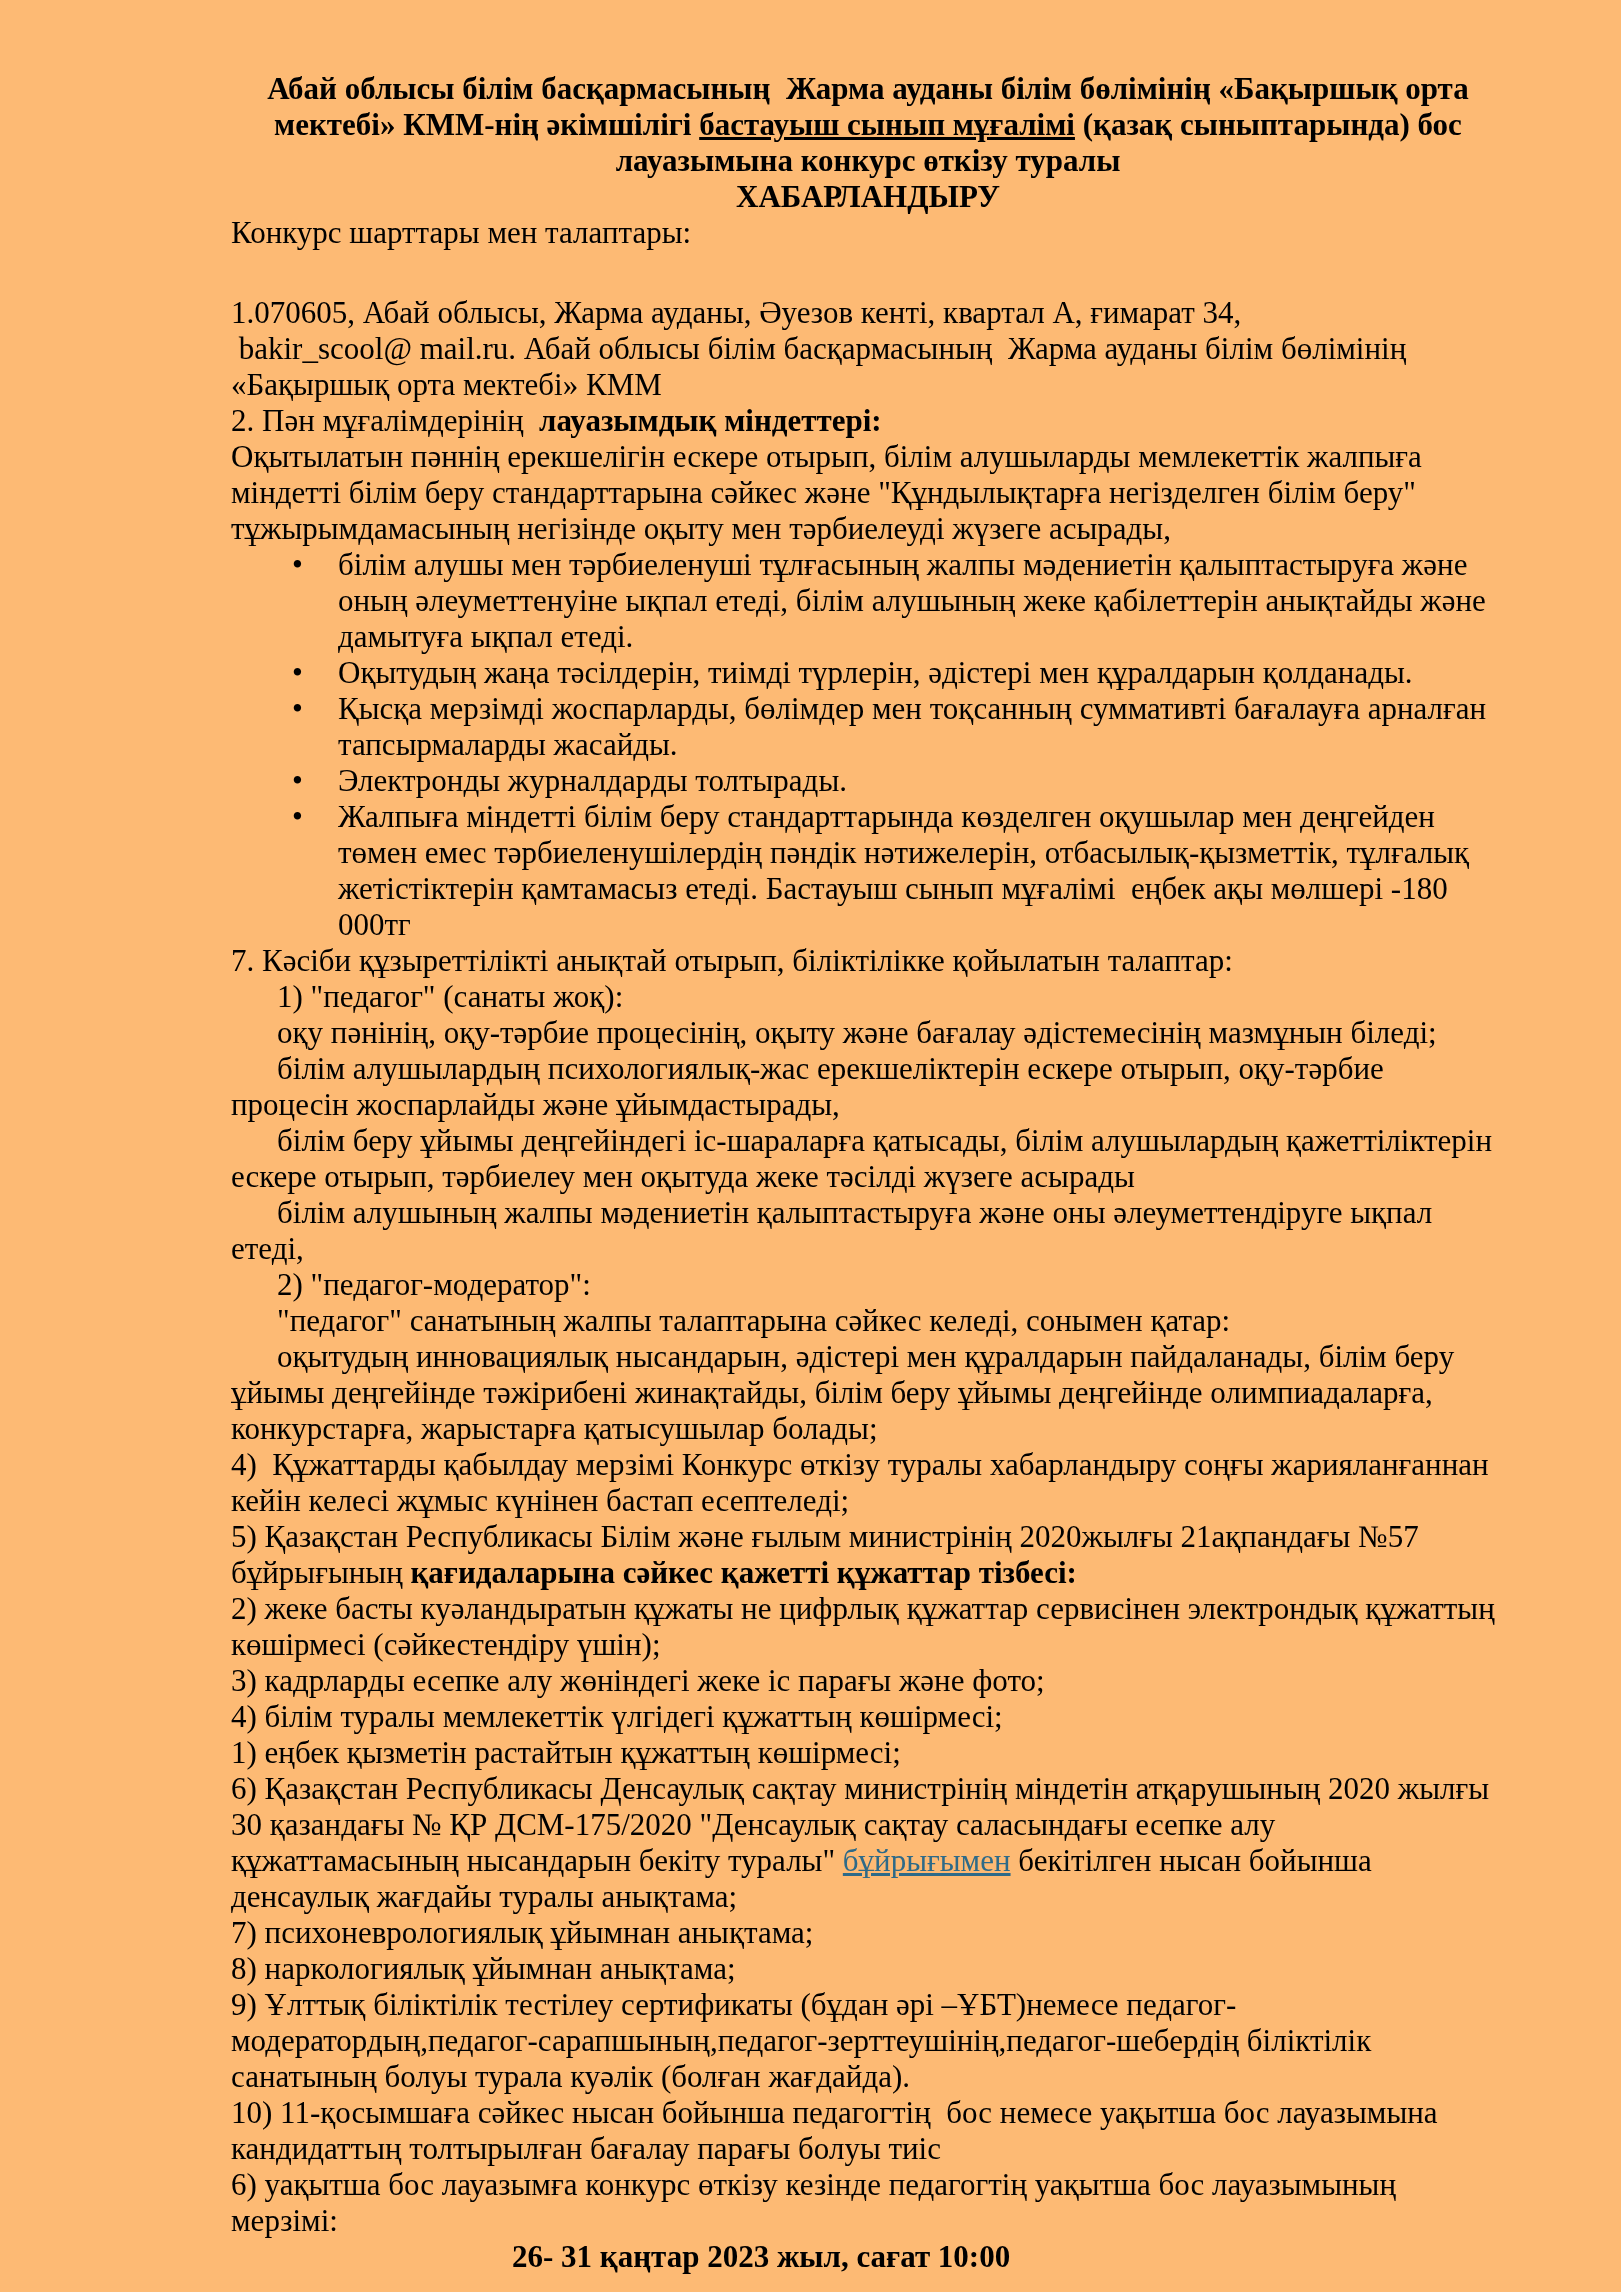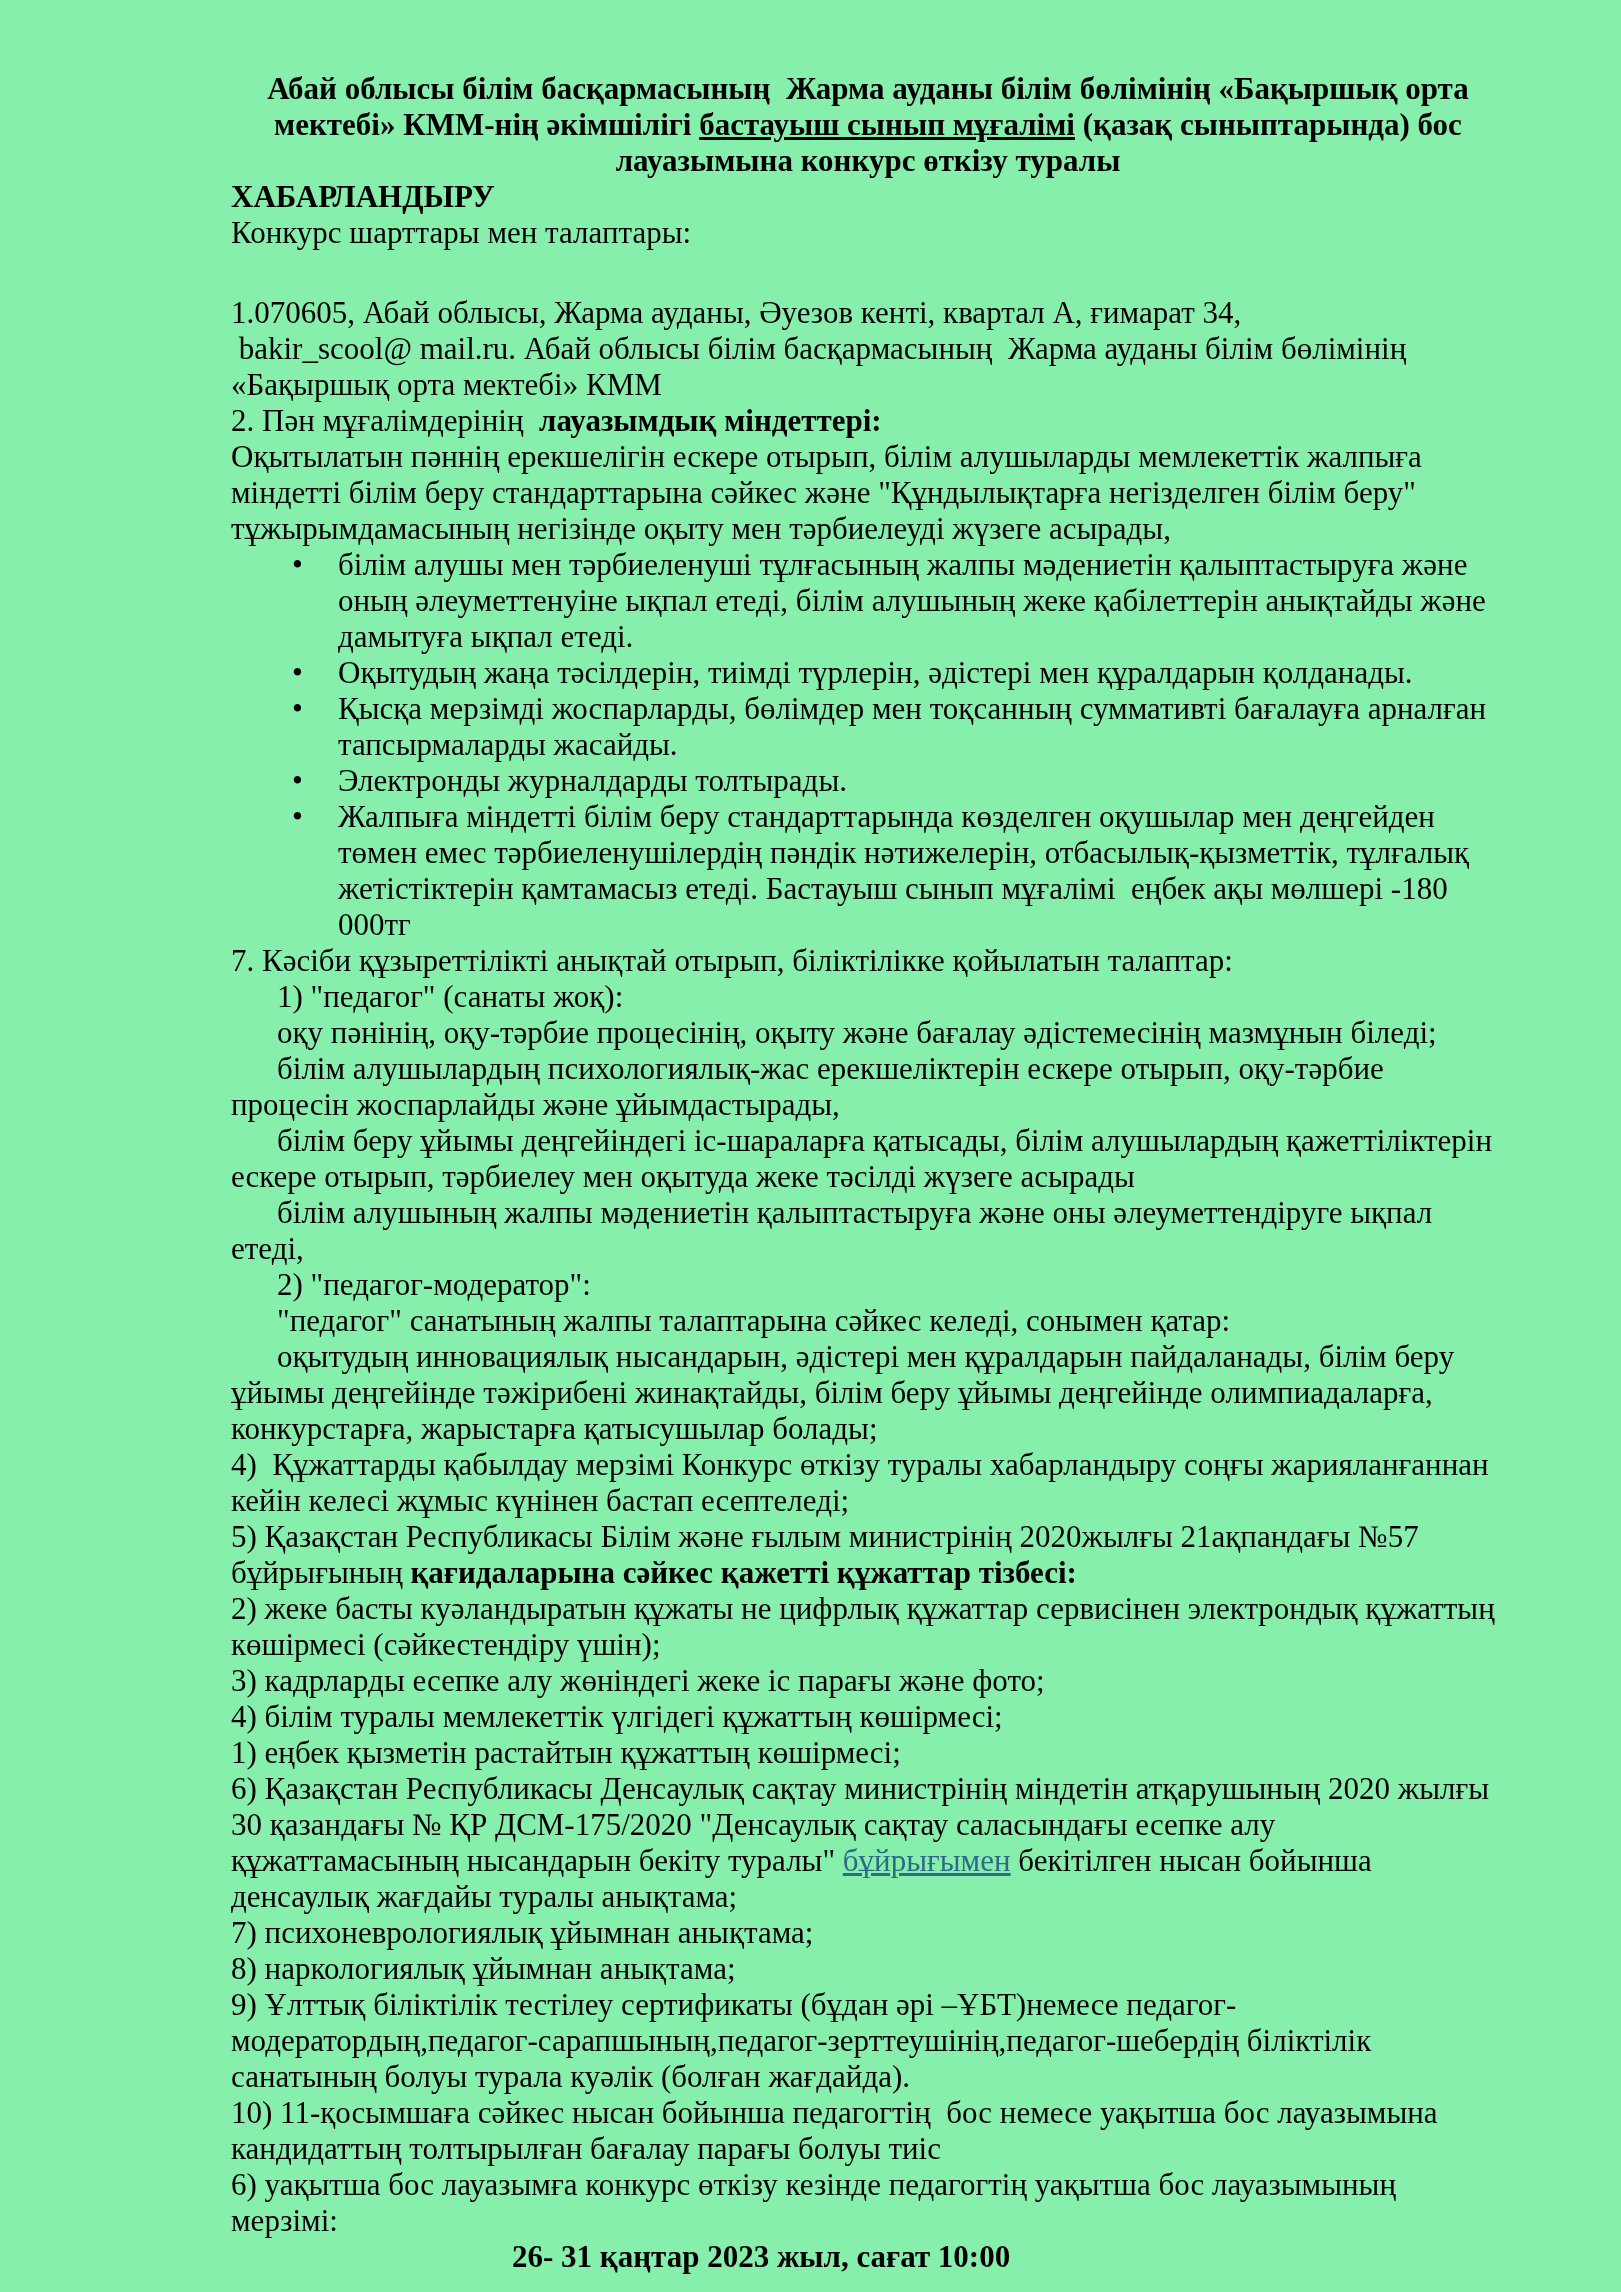--- a/index.html
+++ b/index.html
@@ -6,36 +6,37 @@
   html, body {
     margin: 0;
     padding: 0;
     background: #ffffff;
   }
   .page {
     position: relative;
     width: 1621px;
     height: 2293px;
     margin: 0 auto;
-    background: #86efac;
+    background: #fdba74;
     box-sizing: border-box;
     padding: 71px 116px 0 231px;
     font-family: "Liberation Serif", "DejaVu Serif", serif;
     color: #000000;
     font-size: 31px;
     overflow: hidden;
   }
   .doc-title {
     font-weight: bold;
     text-align: center;
     line-height: 36px;
     white-space: pre-wrap;
   }
   .doc-heading {
     font-weight: bold;
+    text-align: center;
     line-height: 36px;
   }
   .conditions {
     line-height: 36px;
     margin-bottom: 44px;
     white-space: pre-wrap;
   }
   .para {
     line-height: 36px;
     white-space: pre-wrap;

